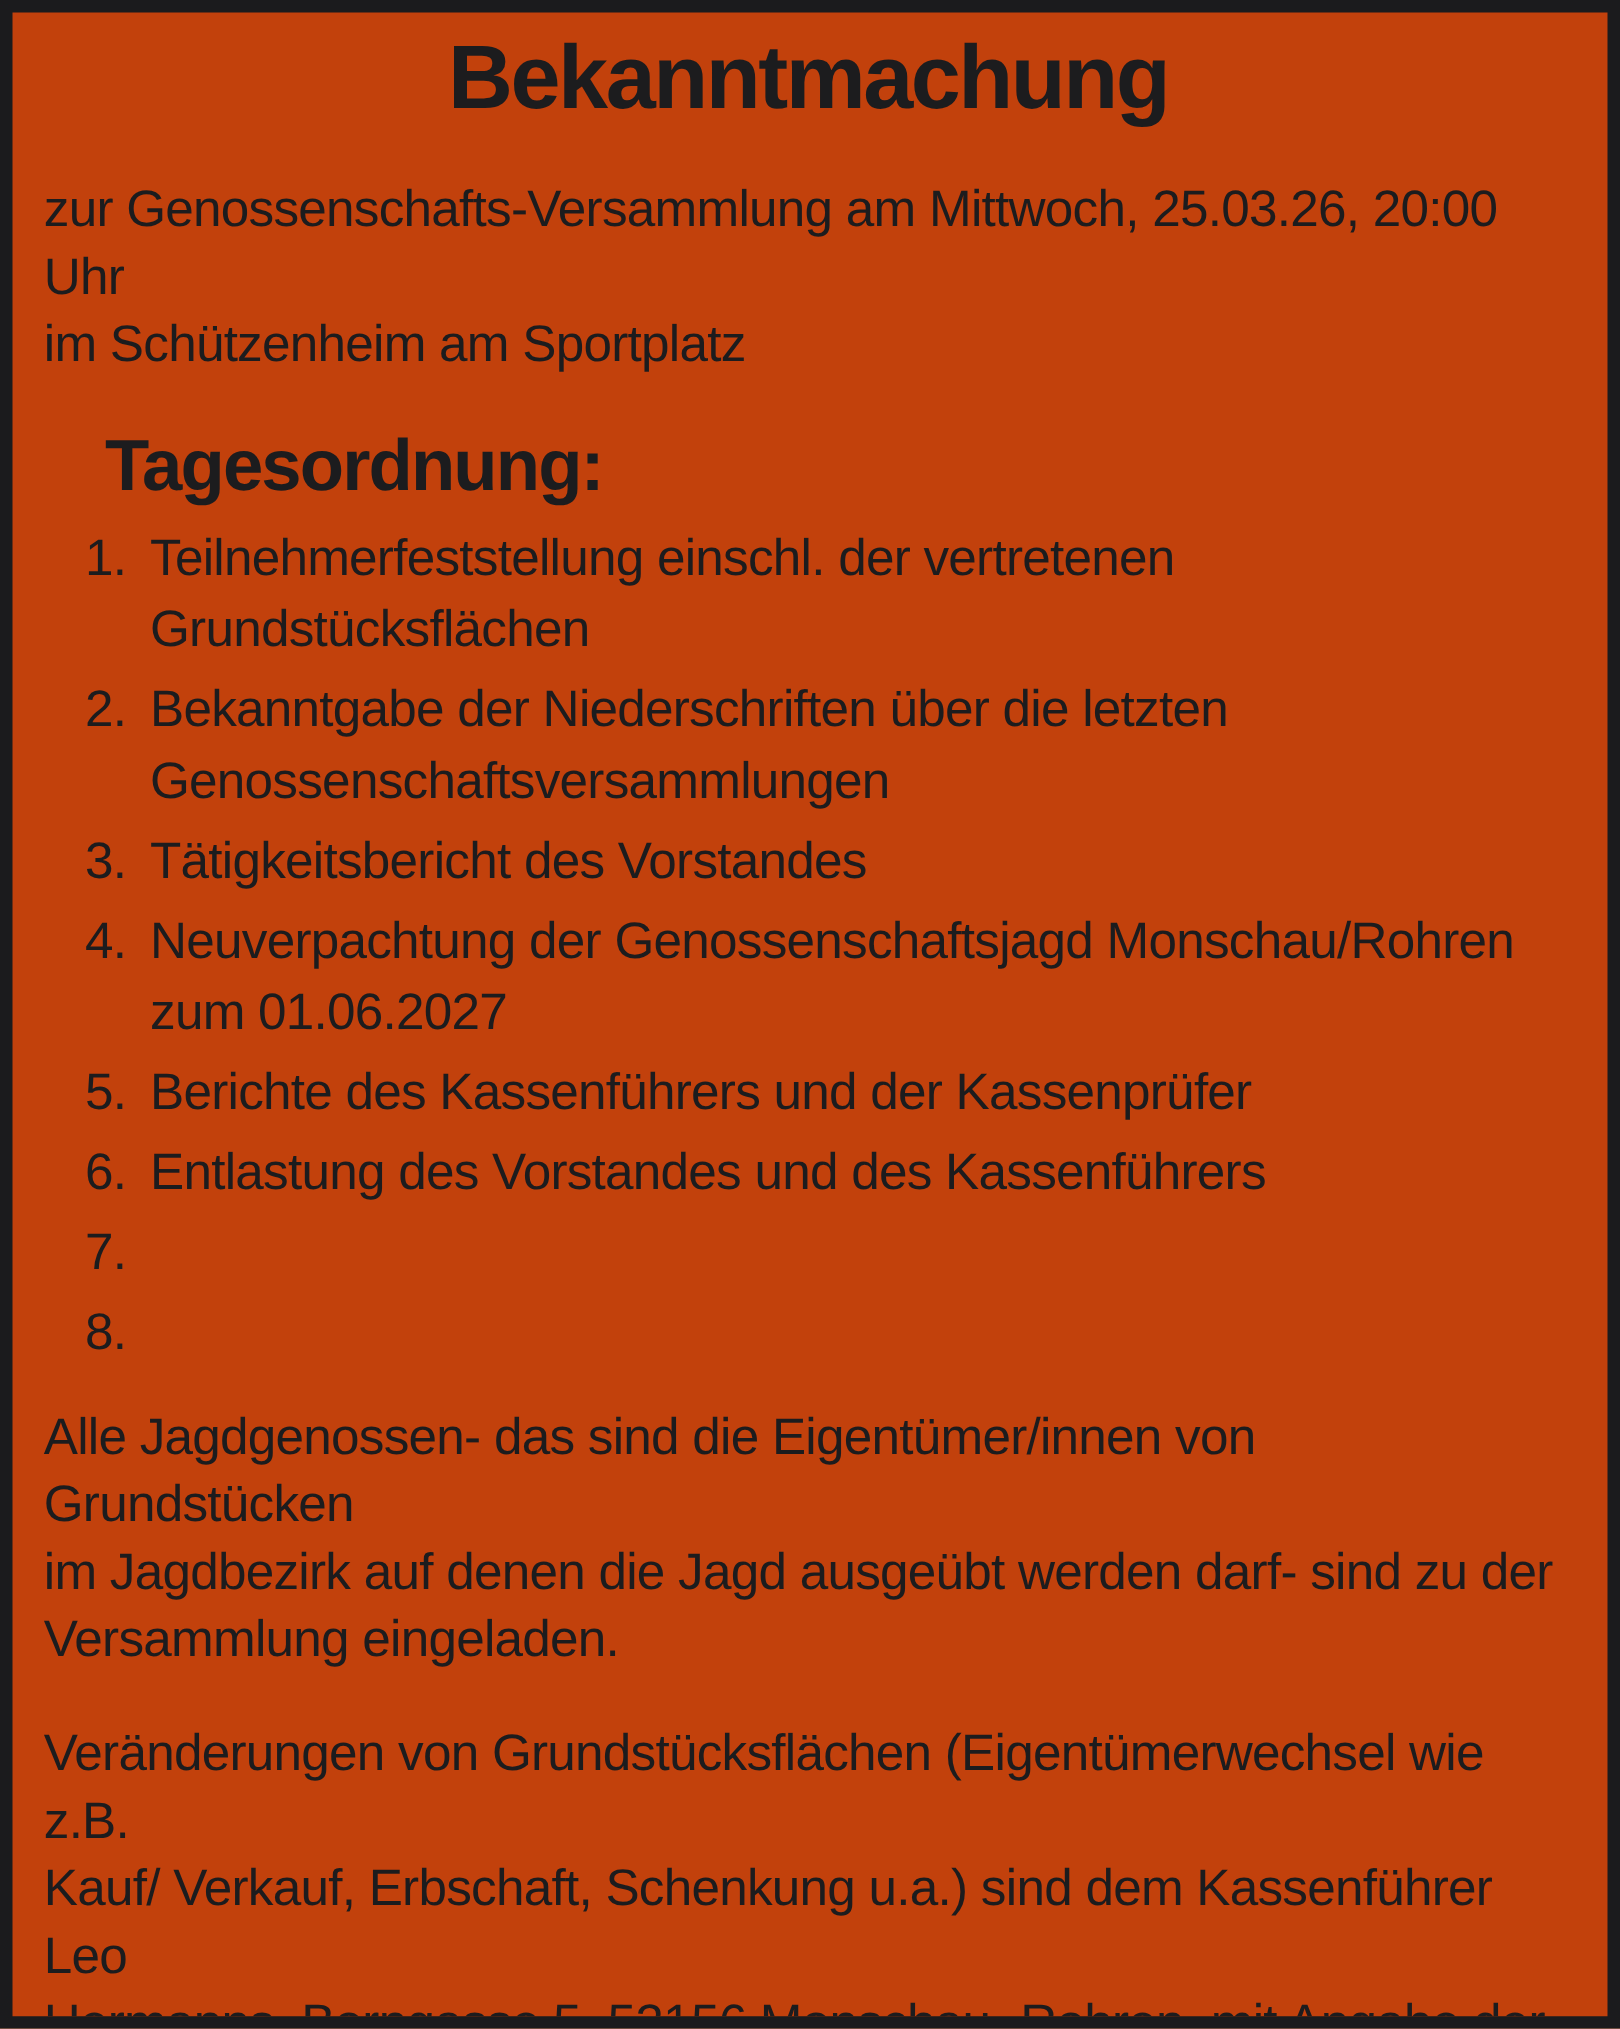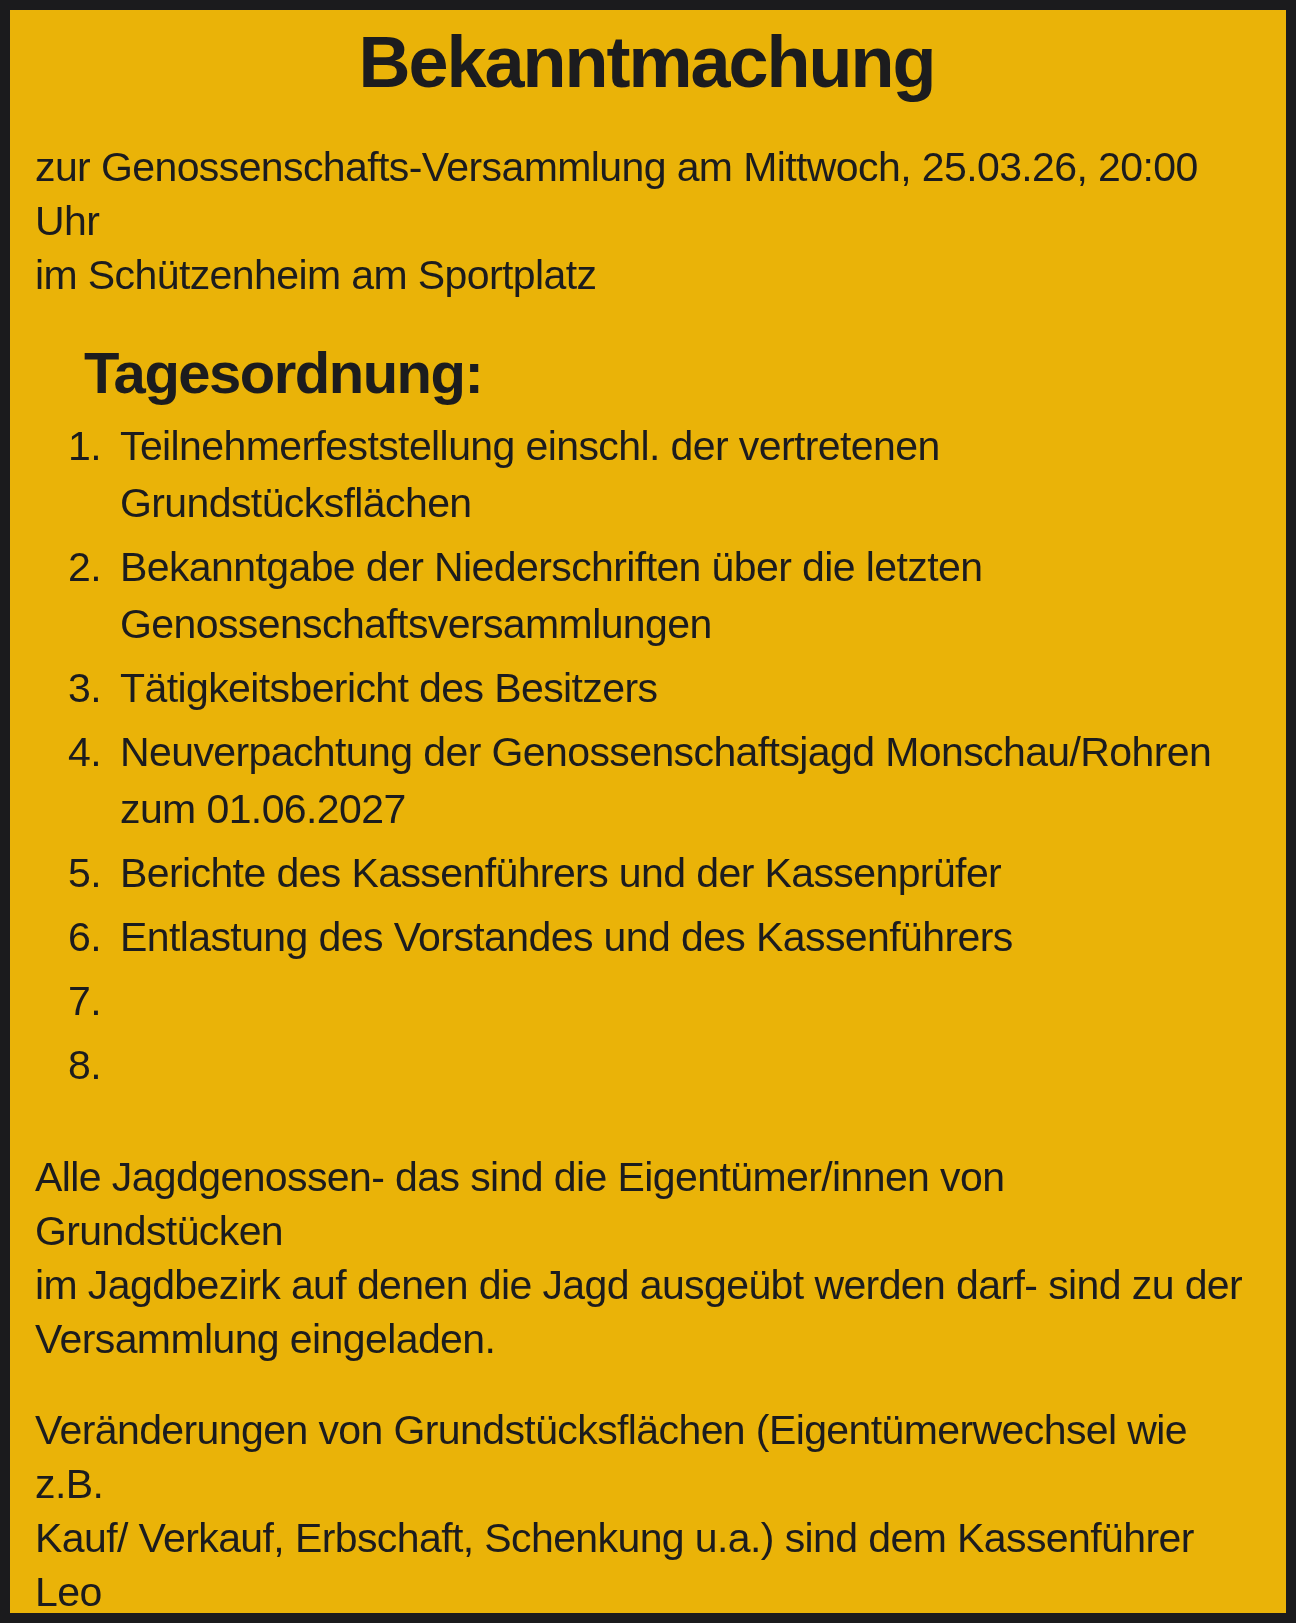--- a/index.html
+++ b/index.html
@@ -9,21 +9,21 @@
     background: #ffffff;
     width: 1296px;
     height: 1623px;
     font-family: "Liberation Sans", "DejaVu Sans", sans-serif;
   }
   .notice {
     box-sizing: border-box;
     width: 1296px;
     height: 1623px;
     border: 10px solid #1b1b1d;
-    background: #eab308;
+    background: #c2410c;
     padding: 10px 28px 0 25px;
     overflow: hidden;
     color: #1c1c1e;
   }
   h1, h2, p, div { margin: 0; padding: 0; }
 
   .title {
     font-size: 72px;
     font-weight: bold;
     line-height: 84px;
@@ -64,21 +64,21 @@
   }
   .agenda-item .txt {
     white-space: pre-line;
   }
   .para {
     font-size: 41px;
     line-height: 54px;
     letter-spacing: -0.6px;
     white-space: pre-line;
   }
-  .para-invitation { margin-top: 56px; }
+  .para-invitation { margin-top: 28px; }
   .para-ownership  { margin-top: 37px; }
 </style>
 </head>
 <body>
 
 <div class="notice">
 
   <h1 class="title">Bekanntmachung</h1>
 
   <p class="intro">zur Genossenschafts-Versammlung am Mittwoch, 25.03.26, 20:00 Uhr
@@ -94,21 +94,21 @@
     </div>
 
     <div class="agenda-item">
       <span class="num">2.</span>
       <span class="txt">Bekanntgabe der Niederschriften über die letzten
 Genossenschaftsversammlungen</span>
     </div>
 
     <div class="agenda-item">
       <span class="num">3.</span>
-      <span class="txt">Tätigkeitsbericht des Besitzers</span>
+      <span class="txt">Tätigkeitsbericht des Vorstandes</span>
     </div>
 
     <div class="agenda-item">
       <span class="num">4.</span>
       <span class="txt">Neuverpachtung der Genossenschaftsjagd Monschau/Rohren
 zum 01.06.2027</span>
     </div>
 
     <div class="agenda-item">
       <span class="num">5.</span>

